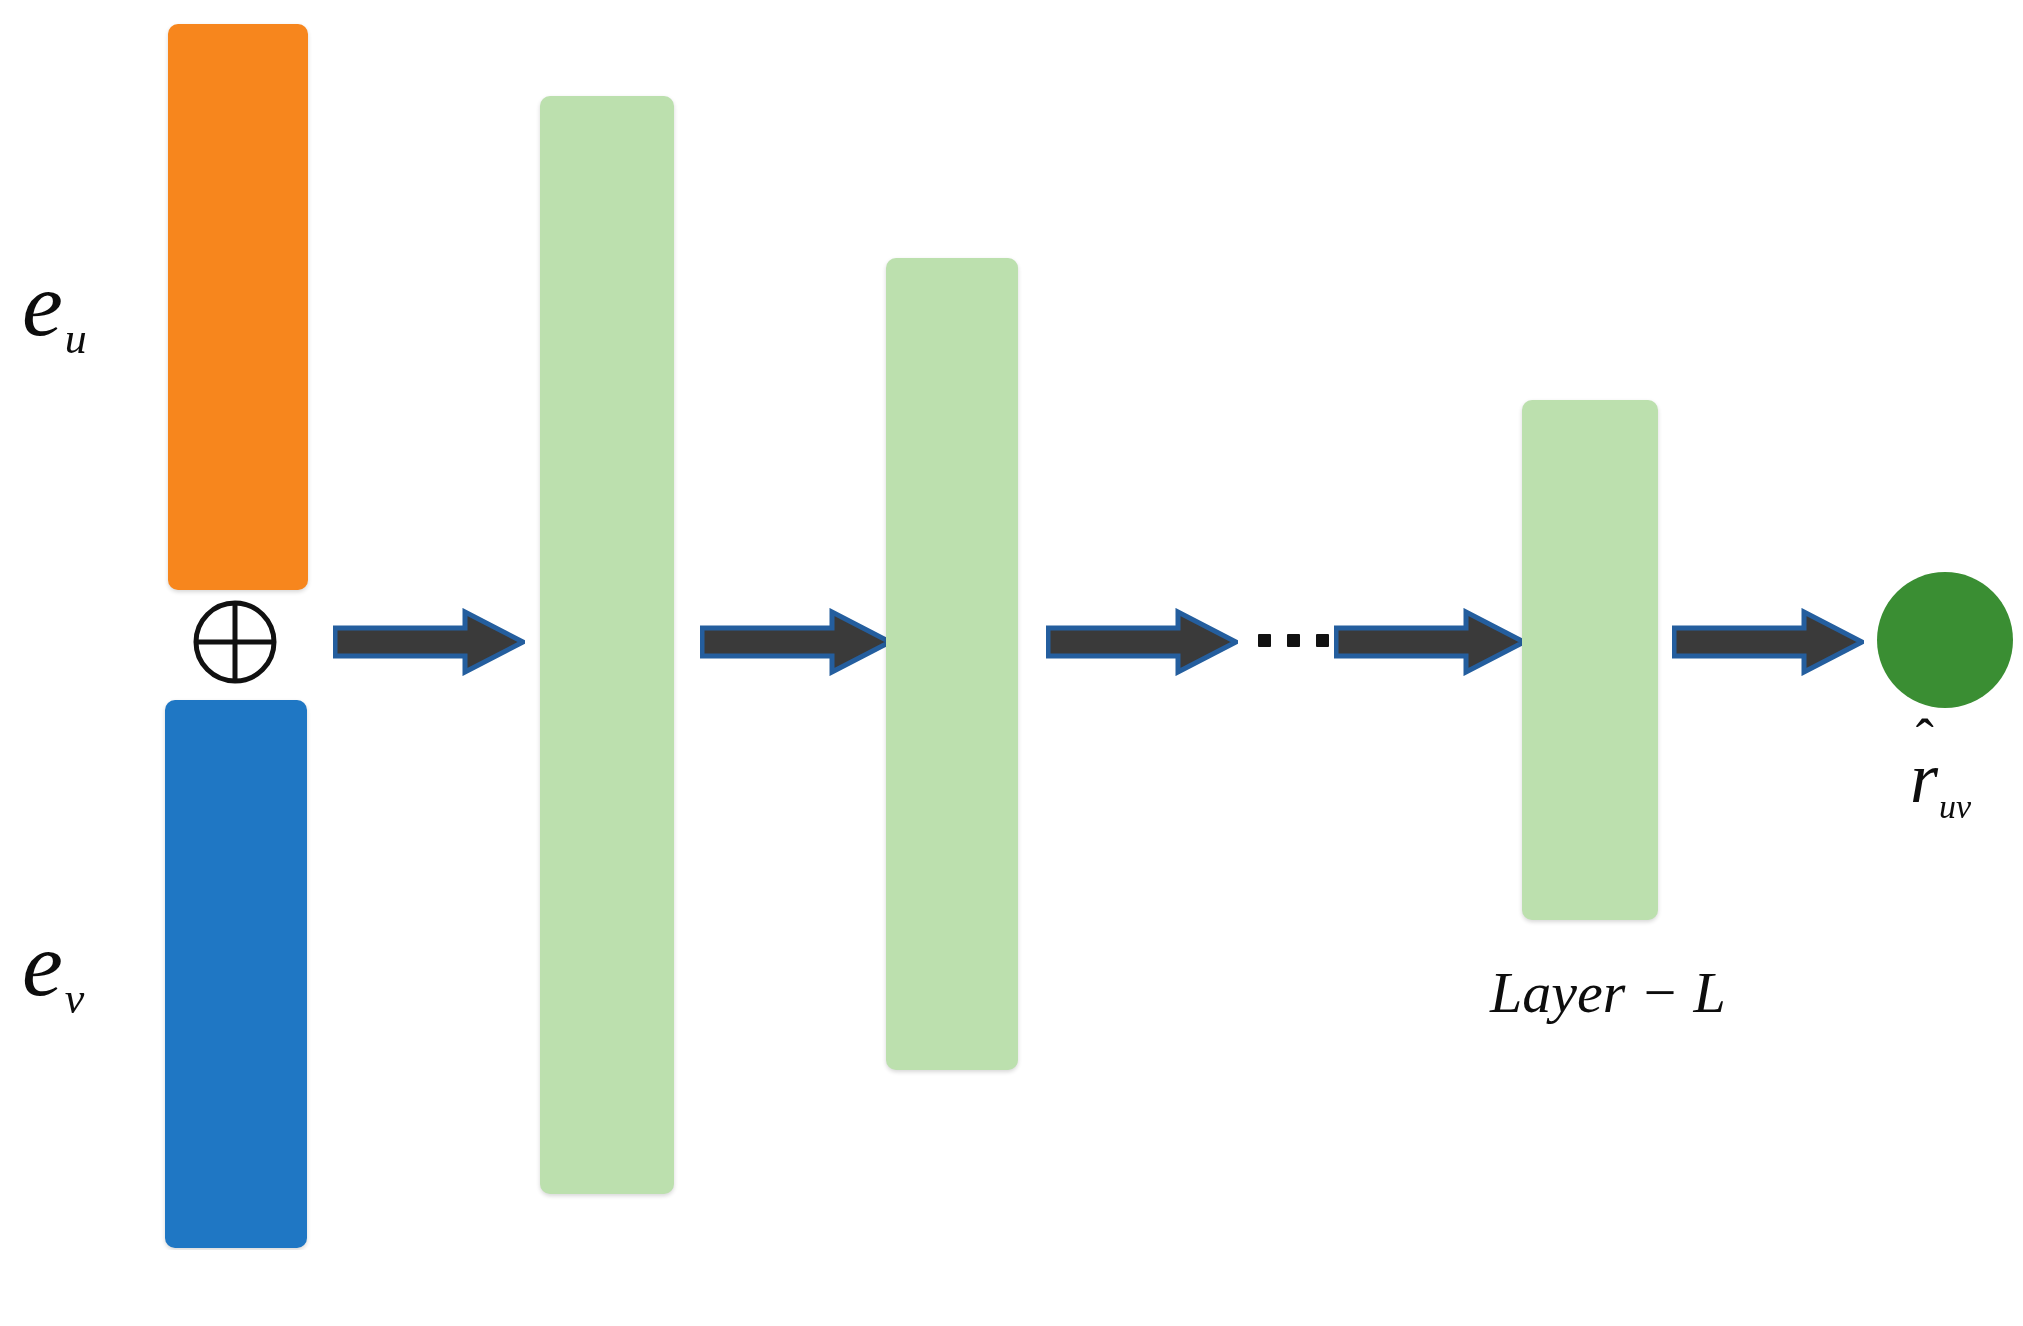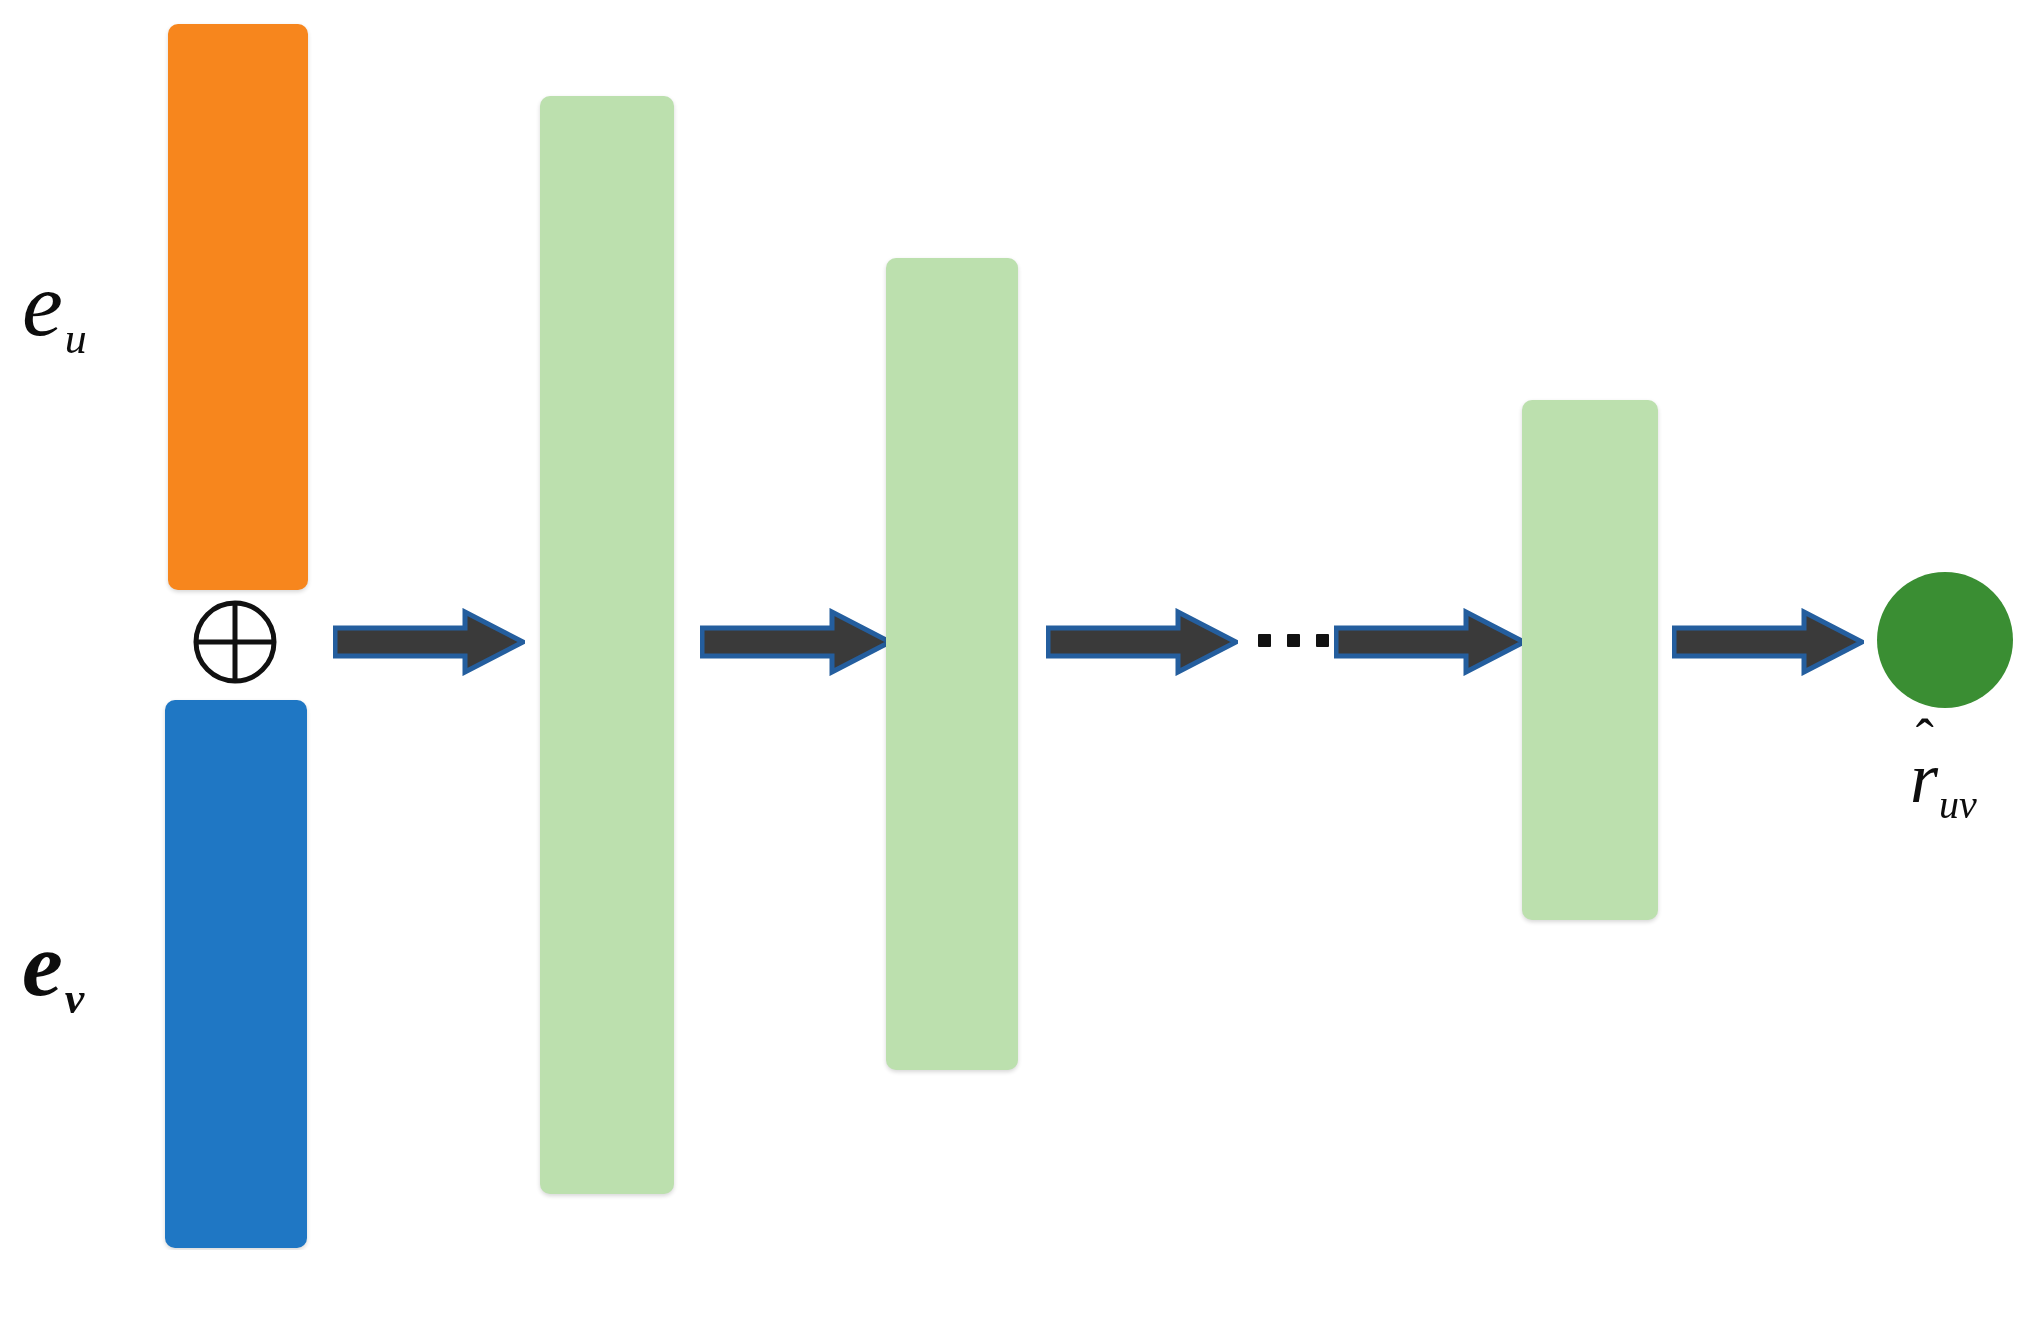--- a/index.html
+++ b/index.html
@@ -79,21 +79,21 @@
   }
   .outlabel .hat {
     position: absolute;
     top: -30px;
     left: 50%;
     transform: translateX(-46%);
     font-size: 54px;
     font-style: normal;
   }
   .outlabel .sub {
-    font-size: 40px;
+    font-size: 34px;
     font-style: italic;
     position: relative;
     top: 16px;
     left: 1px;
   }
 
   
   .oplus {
     position: absolute;
   }
@@ -130,21 +130,21 @@
   <div class="oplus" style="left:189px; top:596px; width:92px; height:92px;">
     <svg width="92" height="92" viewBox="0 0 92 92" aria-hidden="true">
       <circle cx="46" cy="46" r="39" fill="#ffffff" stroke="#111111" stroke-width="5"></circle>
       <line x1="46" y1="5" x2="46" y2="87" stroke="#111111" stroke-width="5"></line>
       <line x1="5" y1="46" x2="87" y2="46" stroke="#111111" stroke-width="5"></line>
     </svg>
   </div>
 
   <div class="bar bar-item" style="left:165px; top:700px; width:142px; height:548px;"></div>
 
-  <div class="mathlabel" style="left:22px; top:918px;font-weight:bold;">
+  <div class="mathlabel" style="left:22px; top:918px;">
     <span class="base">e</span><span class="sub">v</span>
   </div>
 
   <div class="arrow" style="left:333px; top:608px; width:192px; height:68px;">
     <svg width="192" height="68" viewBox="0 0 192 68" aria-hidden="true">
       <polygon points="2,20 132,20 132,4 190,34 132,64 132,48 2,48" fill="#3A3A3A" stroke="#245E9E" stroke-width="5" stroke-linejoin="miter"></polygon>
     </svg>
   </div>
 
   <div class="bar bar-layer" style="left:540px; top:96px; width:134px; height:1098px;"></div>
@@ -172,20 +172,21 @@
   </div>
 
   <div class="arrow" style="left:1334px; top:608px; width:192px; height:68px;">
     <svg width="192" height="68" viewBox="0 0 192 68" aria-hidden="true">
       <polygon points="2,20 132,20 132,4 190,34 132,64 132,48 2,48" fill="#3A3A3A" stroke="#245E9E" stroke-width="5" stroke-linejoin="miter"></polygon>
     </svg>
   </div>
 
   <div class="bar bar-layer" style="left:1522px; top:400px; width:136px; height:520px;"></div>
 
+  <div class="layerlabel" style="left:1490px; top:964px;">Layer − L</div>
 
   <div class="arrow" style="left:1672px; top:608px; width:192px; height:68px;">
     <svg width="192" height="68" viewBox="0 0 192 68" aria-hidden="true">
       <polygon points="2,20 132,20 132,4 190,34 132,64 132,48 2,48" fill="#3A3A3A" stroke="#245E9E" stroke-width="5" stroke-linejoin="miter"></polygon>
     </svg>
   </div>
 
   <div style="position:absolute; left:1875px; top:570px; width:140px; height:140px;">
     <svg width="140" height="140" viewBox="0 0 140 140" aria-hidden="true">
       <circle cx="70" cy="70" r="68" fill="#3A8E33"></circle>

